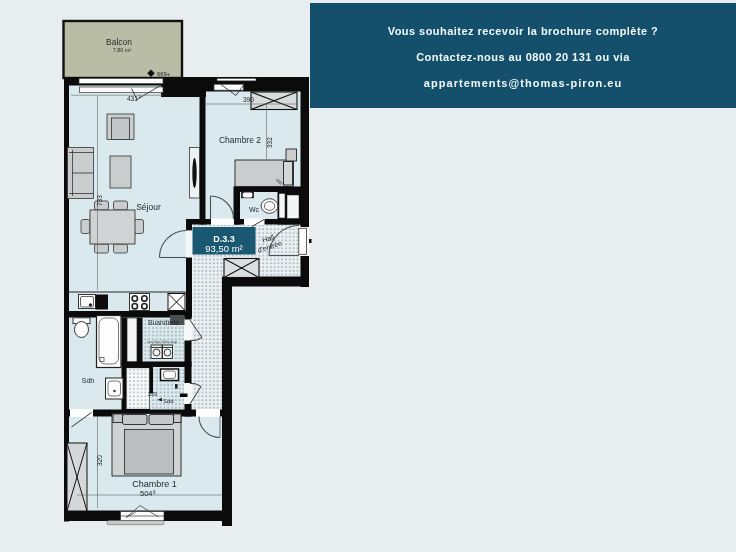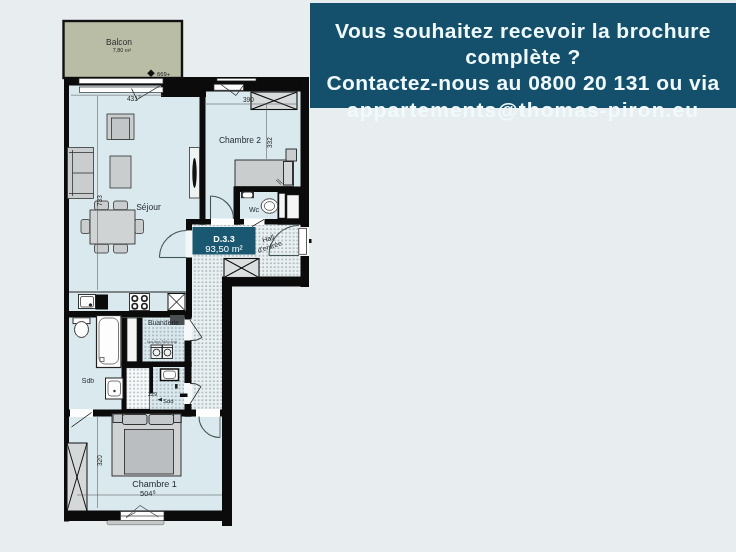--- a/index.html
+++ b/index.html
@@ -1,20 +1,20 @@
 <!DOCTYPE html>
 <html><head>
 <meta charset="utf-8">
 <style>
 html,body{margin:0;padding:0;}
 body{width:736px;height:552px;background:#e8eef0;font-family:"Liberation Sans",sans-serif;overflow:hidden;}
 #stage{position:relative;width:736px;height:552px;}
 svg{position:absolute;left:0;top:0;}
 .banner{position:absolute;left:310px;top:3px;width:426px;height:105px;background:#14506b;color:#f0fafc;
- font-weight:bold;font-size:21px;text-align:center;line-height:26.2px;padding-top:15px;letter-spacing:0.45px;box-sizing:border-box;}
+ font-weight:bold;font-size:11px;text-align:center;line-height:26.2px;padding-top:15px;letter-spacing:0.45px;box-sizing:border-box;}
 </style>
 </head>
 <body>
 <div id="stage">
 
 <div class="banner">Vous souhaitez recevoir la brochure complète&nbsp;?<br>Contactez-nous au 0800 20 131 ou via<br><span style="letter-spacing:1.05px">appartements@thomas-piron.eu</span></div>
 <svg width="736" height="552" viewBox="0 0 736 552">
 <defs>
 <pattern id="dots" width="3.8" height="3.8" patternUnits="userSpaceOnUse">
   <circle cx="1" cy="1" r="0.62" fill="#3c4a52"></circle>

